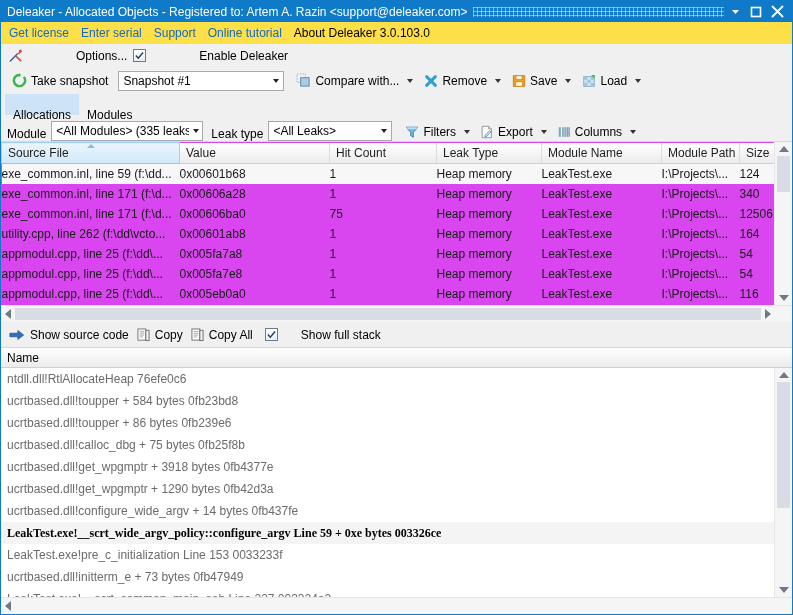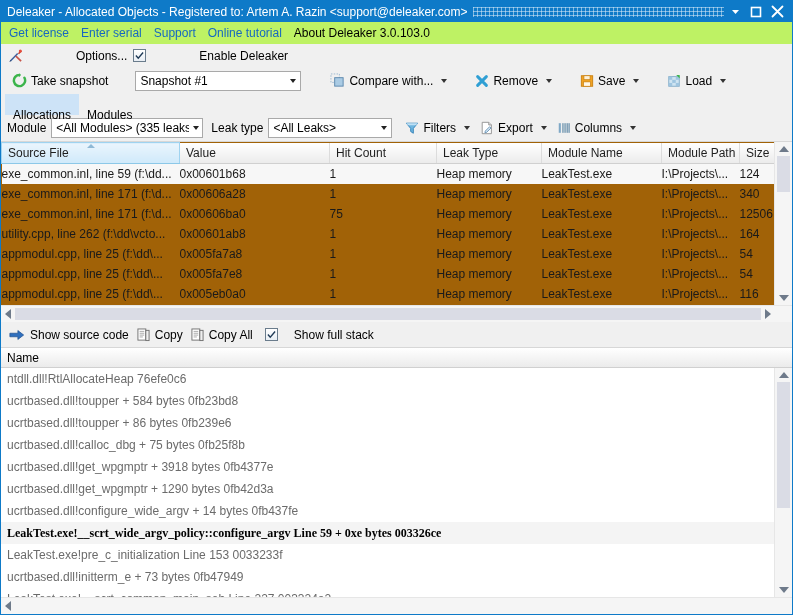--- a/index.html
+++ b/index.html
@@ -48,21 +48,21 @@
   .winbtns { display:flex; align-items:center; gap:9px; padding-right:8px; }
   .winbtn { color:#fff; cursor:default; line-height:1; display:flex; align-items:center; }
 
   
   .linkbar {
     height: 22px;
     display: flex; align-items: center;
     gap: 12px;
     padding: 0 8px;
     flex: 0 0 auto;
-    background: #bef264;
+    background: #fde047;
   }
   .linkbar a { color:#1668c1; text-decoration:none; font-size:12px; white-space:nowrap; cursor:pointer;}
   .linkbar .plain { color:#000; font-size:12px; white-space:nowrap; }
 
   
   .optbar {
     height: 23px;
     display:flex; align-items:center; gap:6px;
     padding: 0 7px;
     flex:0 0 auto;
@@ -74,21 +74,21 @@
     background: linear-gradient(#ffffff,#e8eef4);
     display:inline-flex; align-items:center; justify-content:center;
     font-size: 11px; color:#1f3a56; line-height:1;
     box-sizing:border-box;
   }
   .chk svg { display:block; }
 
   
   .snapbar {
     height: 27px;
-    display:flex; align-items:center; gap:18px;
+    display:flex; align-items:center; gap:1px;
     padding: 0 6px;
     flex:0 0 auto;
   }
   .tbitem { display:flex; align-items:center; gap:4px; padding:2px 5px; white-space:nowrap; cursor:default;}
   .tbitem .txt { font-size:12px; }
   .caret { width:0;height:0;border-left:3.5px solid transparent;border-right:3.5px solid transparent;border-top:4px solid #333; margin-left:4px;}
   .combo {
     height: 20px; width: 166px;
     border: 1px solid #a9a9a9;
     background: #fff;
@@ -110,39 +110,39 @@
     padding-left: 4px;
     flex:0 0 auto;
     position: relative;
   }
   .tab { padding: 20px 8px 0 8px; display:flex; align-items:center; font-size:12px; cursor:default;}
   .tab.active { background:#cde3f7; }
 
   
   .filterbar {
     height: 26px;
-    display:flex; align-items:center;
+    display:flex; align-items:flex-end;
     padding: 0 6px;
     flex:0 0 auto;
     gap: 0;
   }
   .filterbar .flbl { font-size:12px; margin-right:5px; }
   .combo2 {
     height: 20px; border:1px solid #a9a9a9; background:#fff;
     display:flex; align-items:center; box-sizing:border-box; margin-right:8px;
   }
   .combo2 .val { flex:1 1 auto; padding-left:4px; font-size:12px; white-space:nowrap; overflow:hidden;}
   .combo2 .arrow { width:14px; display:flex; align-items:center; justify-content:center;}
   .combo2 .arrow i { width:0;height:0;border-left:3.5px solid transparent;border-right:3.5px solid transparent;border-top:4px solid #222;display:block;}
 
   
   .gridwrap {
     flex: 0 0 auto;
     height: 180px;
-    background:#a16207;
+    background:#d946ef;
     border-top:1px solid #d7d7d7;
     display:flex; flex-direction:column;
     position:relative;
     overflow:hidden;
   }
   .gridbody-row { display:flex; flex:1 1 auto; overflow:hidden; }
   .gridcols { flex:1 1 auto; overflow:hidden; position:relative;}
   table.grid { border-collapse: collapse; width: 100%; table-layout: fixed; }
   table.grid th {
     background: linear-gradient(#ffffff, #f3f3f3 60%, #ebebeb);
@@ -574,21 +574,21 @@
           <rect x="9.5" y="2.5" width="3.5" height="11" fill="#efefef" stroke="#6f6f6f" stroke-width="1"></rect>
         </svg>
       </span>
       <span class="txt">Copy All</span>
     </div>
     <span class="chk" style="margin-left:6px;">
       <svg width="9" height="9" viewBox="0 0 10 10">
           <path d="M1 5 L3.6 8 L9 1.6" stroke="#1f3a56" stroke-width="1.5" fill="none"></path>
         </svg>
     </span>
-    <span class="lbl" style="margin-left:16px;">Show full stack</span>
+    <span class="lbl" style="margin-left:23px;">Show full stack</span>
   </div>
 
   <div class="stackwrap">
     <div class="stackhdr">
       <span>Name</span>
     </div>
     <div class="stackbodyrow">
       <div class="stacklist">
         <div class="stackrow">ntdll.dll!RtlAllocateHeap 76efe0c6</div>
         <div class="stackrow">ucrtbased.dll!toupper + 584 bytes 0fb23bd8</div>

